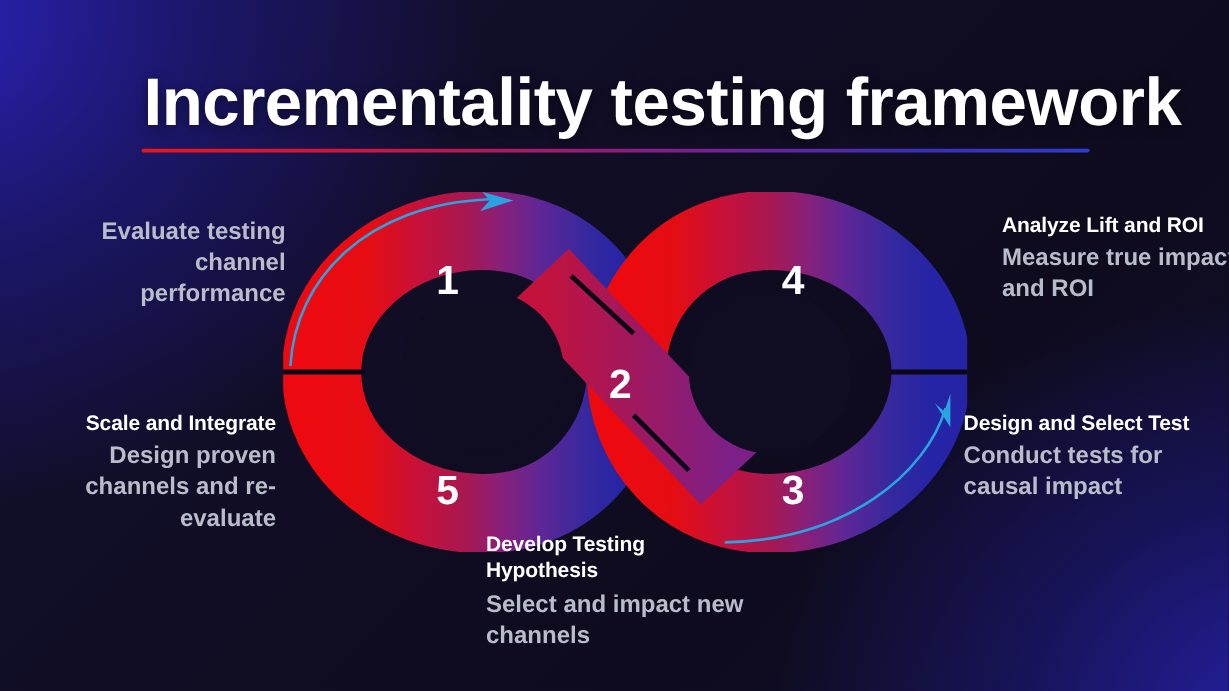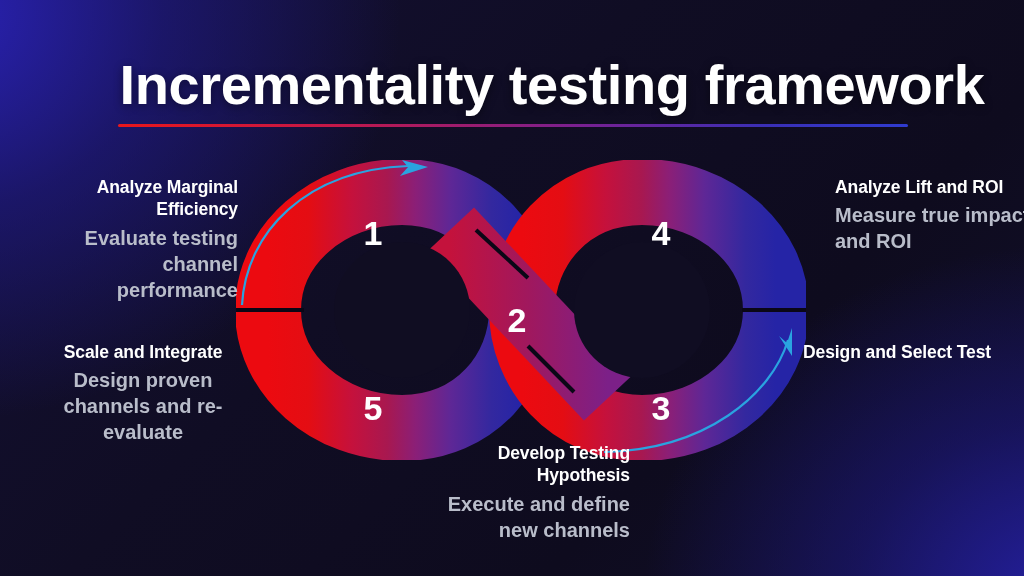--- a/index.html
+++ b/index.html
@@ -64,24 +64,24 @@
   }
   .label .body {
     color: #b9bdca;
     font-size: 20px;
     font-weight: bold;
     line-height: 1.3;
     margin-top: 4px;
   }
   .label.right-align { text-align: right; }
   .label.left-align  { text-align: left; }
-  .label.center-align{ text-align: right; }
+  .label.center-align{ text-align: left; }
 
   #label-1 { left: 38px;  top: 176px; width: 200px; }
-  #label-5 { left: 43px;  top: 341px; width: 200px; text-align: center; }
+  #label-5 { left: 30px;  top: 341px; width: 200px; }
   #label-4 { left: 803px; top: 176px; width: 200px; margin-left: 32px; }
   #label-3 { left: 803px; top: 341px; width: 200px; }
   #label-2 { left: 405px; top: 442px; width: 225px; }
 </style>
 </head>
 <body>
 
 <div id="slide">
 
   <div class="title">Incrementality testing framework</div>
@@ -158,36 +158,36 @@
     <g fill="#ffffff" font-family="Liberation Sans, sans-serif" font-size="34" font-weight="bold" text-anchor="middle">
       <text x="137" y="85">1</text>
       <text x="281" y="172">2</text>
       <text x="425" y="260">3</text>
       <text x="425" y="85">4</text>
       <text x="137" y="260">5</text>
     </g>
   </svg>
 
   <div class="label right-align" id="label-1">
-    <div class="head">Analyze Marginal Efficiency</div>
     <div class="body">Evaluate testing channel performance</div>
   </div>
 
   <div class="label right-align" id="label-5">
     <div class="head">Scale and Integrate</div>
     <div class="body">Design proven channels and re-evaluate</div>
   </div>
 
   <div class="label left-align" id="label-4">
     <div class="head">Analyze Lift and ROI</div>
     <div class="body">Measure true impact and ROI</div>
   </div>
 
   <div class="label left-align" id="label-3">
     <div class="head">Design and Select Test</div>
+    <div class="body">Conduct tests for causal impact</div>
   </div>
 
   <div class="label center-align" id="label-2">
     <div class="head">Develop Testing Hypothesis</div>
-    <div class="body">Execute and define new channels</div>
+    <div class="body">Select and impact new channels</div>
   </div>
 
 </div>
 
 </body></html>

